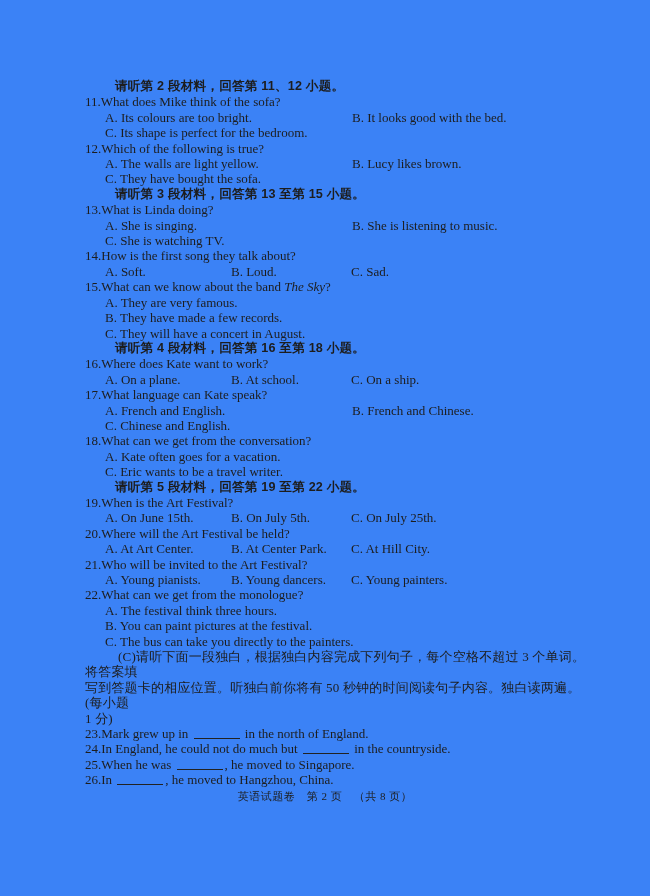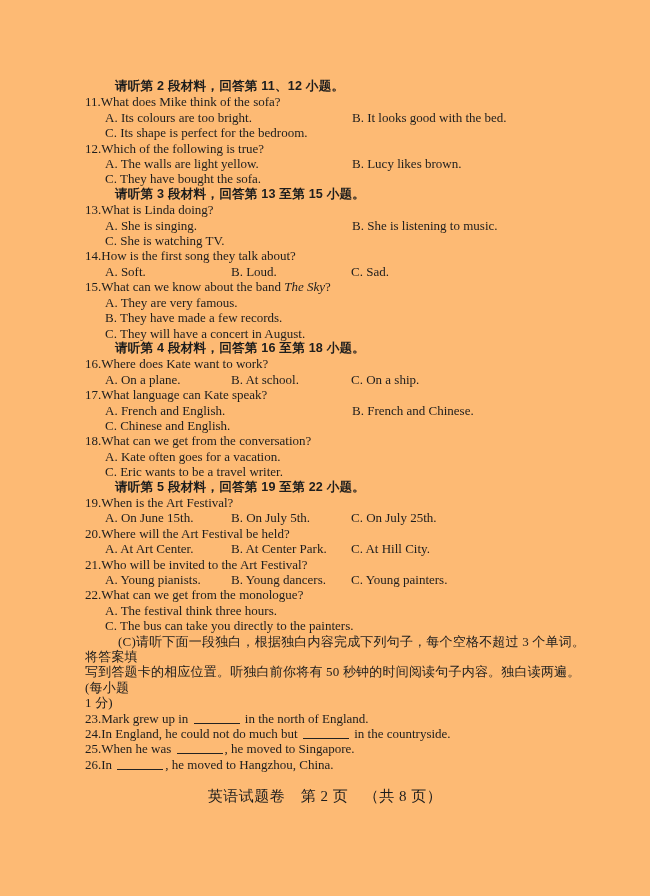--- a/index.html
+++ b/index.html
@@ -1,18 +1,18 @@
 <!DOCTYPE html>
 <html><head>
 <meta charset="utf-8">
 <style>
   html, body { margin:0; padding:0; background:#fbfbfa; }
   .page {
     position:relative; width:650px; height:896px; overflow:hidden;
-    background:#fdba74; color:#1d1d1d; box-sizing:border-box;
+    background:#3b82f6; color:#1d1d1d; box-sizing:border-box;
     padding:79px 55px 0 85px;
     font-family:"Liberation Serif", serif;
     font-size:13px; line-height:15.4px;
   }
   .line { white-space:pre-wrap; }
   .cn {
     font-family:"Liberation Sans", sans-serif;
     font-weight:bold; font-size:12.6px; padding-left:30px;
     letter-spacing:0.2px;
   }
@@ -24,21 +24,21 @@
   .cols-3 .opt:nth-child(1) { width:126px; }
   .cols-3 .opt:nth-child(2) { width:120px; }
   .para { letter-spacing:0.2px; }
   .para-first { text-indent:33px; }
   .blank {
     display:inline-block; width:46px; height:11px;
     border-bottom:1.2px solid #222; margin:0 2px -1px 2px;
   }
   .footer {
     position:absolute; top:789px; left:0; width:100%;
-    text-align:center; font-size:15px; letter-spacing:0.5px;
+    text-align:center; font-size:11px; letter-spacing:0.5px;
     color:#1d1d1d;
   }
 </style>
 </head>
 <body>
 
 <div class="page">
   <div id="content">
       <div class="line cn">请听第 2 段材料，回答第 11、12 小题。</div>
       <div class="line q"><span class="qnum">11.</span><span class="qtext">What does Mike think of the sofa?</span></div>
@@ -68,20 +68,21 @@
       <div class="line opts cols-1"><span class="opt">C. Eric wants to be a travel writer.</span></div>
       <div class="line cn">请听第 5 段材料，回答第 19 至第 22 小题。</div>
       <div class="line q"><span class="qnum">19.</span><span class="qtext">When is the Art Festival?</span></div>
       <div class="line opts cols-3"><span class="opt">A. On June 15th.</span><span class="opt">B. On July 5th.</span><span class="opt">C. On July 25th.</span></div>
       <div class="line q"><span class="qnum">20.</span><span class="qtext">Where will the Art Festival be held?</span></div>
       <div class="line opts cols-3"><span class="opt">A. At Art Center.</span><span class="opt">B. At Center Park.</span><span class="opt">C. At Hill City.</span></div>
       <div class="line q"><span class="qnum">21.</span><span class="qtext">Who will be invited to the Art Festival?</span></div>
       <div class="line opts cols-3"><span class="opt">A. Young pianists.</span><span class="opt">B. Young dancers.</span><span class="opt">C. Young painters.</span></div>
       <div class="line q"><span class="qnum">22.</span><span class="qtext">What can we get from the monologue?</span></div>
       <div class="line opts cols-1"><span class="opt">A. The festival think three hours.</span></div>
+      <div class="line opts cols-1"><span class="opt">B. You can paint pictures at the festival.</span></div>
       <div class="line opts cols-1"><span class="opt">C. The bus can take you directly to the painters.</span></div>
       <div class="line para para-first">(C)请听下面一段独白，根据独白内容完成下列句子，每个空格不超过 3 个单词。将答案填</div>
       <div class="line para">写到答题卡的相应位置。听独白前你将有 50 秒钟的时间阅读句子内容。独白读两遍。(每小题</div>
       <div class="line para">1 分)</div>
       <div class="line fillq"><span class="qnum">23.</span><span class="ftext">Mark grew up in </span><span class="blank"></span><span class="ftext"> in the north of England.</span></div>
       <div class="line fillq"><span class="qnum">24.</span><span class="ftext">In England, he could not do much but </span><span class="blank"></span><span class="ftext"> in the countryside.</span></div>
       <div class="line fillq"><span class="qnum">25.</span><span class="ftext">When he was </span><span class="blank"></span><span class="ftext">, he moved to Singapore.</span></div>
       <div class="line fillq"><span class="qnum">26.</span><span class="ftext">In </span><span class="blank"></span><span class="ftext">, he moved to Hangzhou, China.</span></div>
     </div>
   <div class="footer">英语试题卷　第 2 页　（共 8 页）</div>

